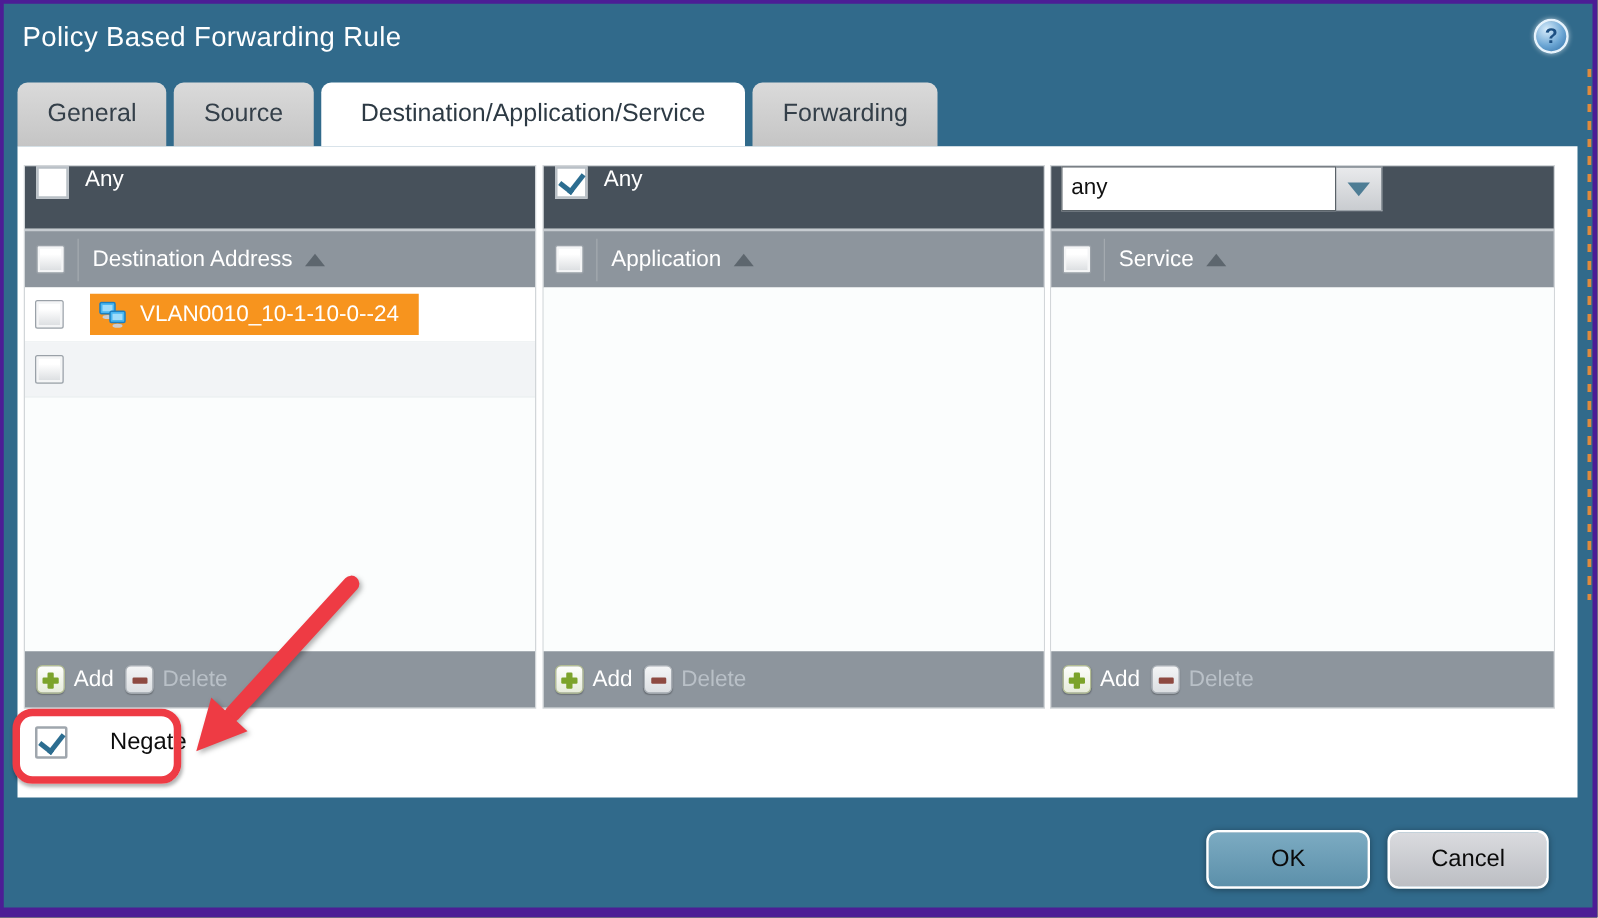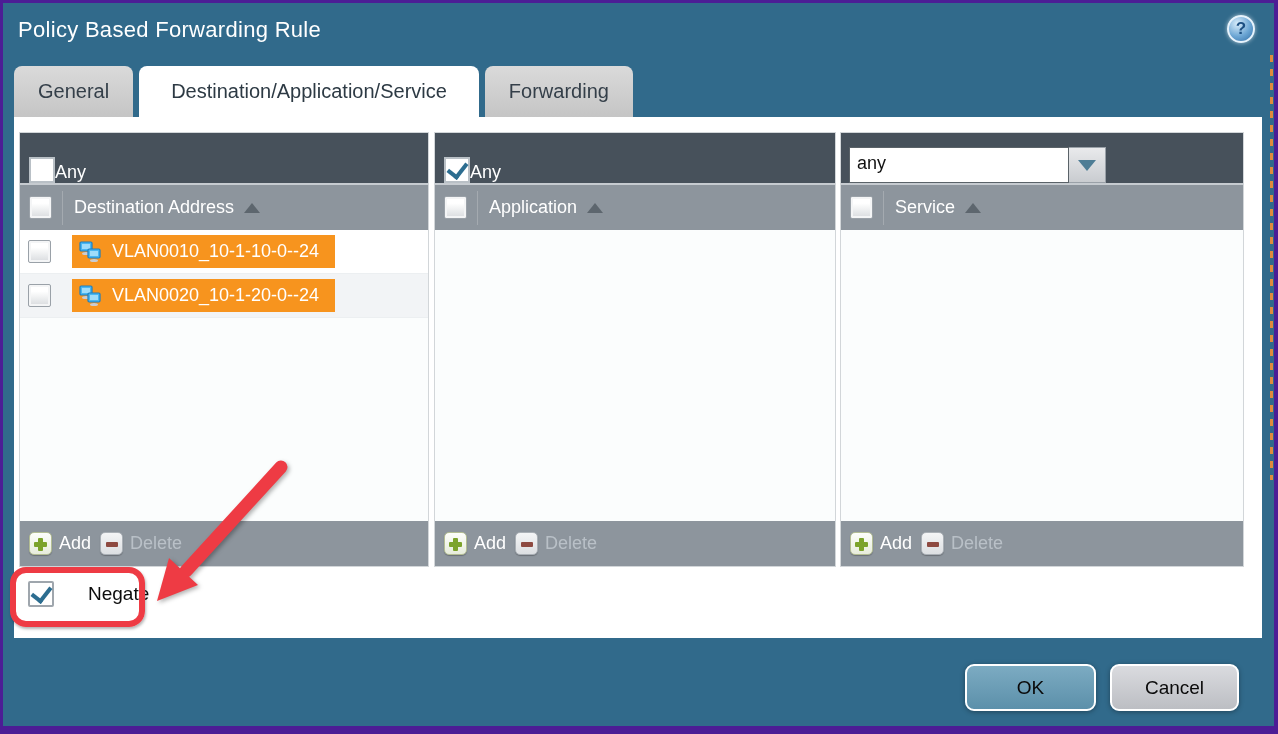--- a/index.html
+++ b/index.html
@@ -18,21 +18,21 @@
     line-height:51px; padding:0 24px; border-radius:8px 8px 0 0; white-space:nowrap; cursor:pointer; }
   .tab.active { background:#fff; color:#2d3a44; padding:0 32px; }
 
   .panel { position:absolute; left:11px; top:114px; width:1248px; height:521px; background:#fff; }
 
   .col { position:absolute; top:16px; height:433px; display:flex; flex-direction:column; box-shadow:0 0 0 1px #d2d6d9; background:#fbfdfd; }
   .col1 { left:6px;  width:408px; }
   .col2 { left:421px; width:400px; }
   .col3 { left:827px; width:402px; }
 
-  .any-hdr { height:50px; background:#47515b; display:flex; align-items:flex-end; padding-left:9px; color:#fff; font-size:18px; flex:none; }
+  .any-hdr { height:50px; background:#47515b; display:flex; align-items:flex-start; padding-left:9px; gap:13px; color:#fff; font-size:18px; flex:none; }
   .sub-hdr { height:47px; background:#8d959d; display:flex; align-items:center; padding-left:9px; color:#fff; font-size:18px; flex:none; border-top:2px solid #c6cbd0;text-align:right; }
   .sub-div { width:1px; height:34px; background:#a4aab0; margin:0 11px 0 10px; flex:none; }
   .col-body { flex:1; background:#fbfdfd; overflow:hidden; }
   .col-foot { height:45px; background:#8d959d; display:flex; align-items:center; padding-left:9px; gap:9px; flex:none; }
 
   .cb { display:inline-block; position:relative; flex:none; cursor:pointer; }
   .cb-any { width:26px; height:26px; background:#fff; border:2px solid #b9c0c6; }
   .cb-sm { width:23px; height:23px; background:linear-gradient(180deg,#ffffff 30%,#d8dbde); border:1px solid #9aa1a8; border-radius:2px; box-shadow:inset 0 0 0 2px #f4f5f6; }
   .cb-neg { width:26px; height:26px; background:#fff; border:2px solid #9fa6ad; border-radius:2px; }
   .cb.checked::after { content:''; position:absolute; left:5px; top:0px; width:9px; height:15px;
@@ -84,20 +84,21 @@
 <div class="screen">
   <div class="dialog">
 
     <div class="dlg-title">Policy Based Forwarding Rule</div>
     <div class="help-btn">
       <span>?</span>
     </div>
 
     <div class="tabbar">
       <div class="tab">General</div>
+      <div class="tab">Source</div>
       <div class="tab active">Destination/Application/Service</div>
       <div class="tab">Forwarding</div>
     </div>
 
     <div class="panel">
 
       <div class="col col1">
         <div class="any-hdr">
           <span class="cb cb-any"></span>
           <span>Any</span>
@@ -118,31 +119,20 @@
                 <ellipse cx="7" cy="12.5" rx="4" ry="1.6" fill="#c9ccd2"></ellipse>
                 <rect x="9" y="8" width="12" height="9" rx="1.2" fill="#49b7f2" stroke="#1d7fc0" stroke-width="1.2"></rect>
                 <rect x="11" y="10" width="8" height="5" fill="#9fdcfa"></rect>
                 <ellipse cx="15" cy="19.5" rx="4" ry="1.6" fill="#c9ccd2"></ellipse>
               </svg>
               <span>VLAN0010_10-1-10-0--24</span>
             </span>
           </div>
           <div class="row alt">
             <span class="cb cb-sm"></span>
-            <span class="pill">
-              <svg class="net-icon" width="24" height="22" viewBox="0 0 24 22">
-                <rect x="1" y="1" width="12" height="9" rx="1.2" fill="#49b7f2" stroke="#1d7fc0" stroke-width="1.2"></rect>
-                <rect x="3" y="3" width="8" height="5" fill="#9fdcfa"></rect>
-                <ellipse cx="7" cy="12.5" rx="4" ry="1.6" fill="#c9ccd2"></ellipse>
-                <rect x="9" y="8" width="12" height="9" rx="1.2" fill="#49b7f2" stroke="#1d7fc0" stroke-width="1.2"></rect>
-                <rect x="11" y="10" width="8" height="5" fill="#9fdcfa"></rect>
-                <ellipse cx="15" cy="19.5" rx="4" ry="1.6" fill="#c9ccd2"></ellipse>
-              </svg>
-              <span>VLAN0020_10-1-20-0--24</span>
-            </span>
           </div>
         </div>
         <div class="col-foot">
           <span class="tool-btn">
             <span class="sq-icon plus"></span>
             <span class="add-label">Add</span>
           </span>
           <span class="tool-btn">
             <span class="sq-icon minus"></span>
             <span class="del-label">Delete</span>

